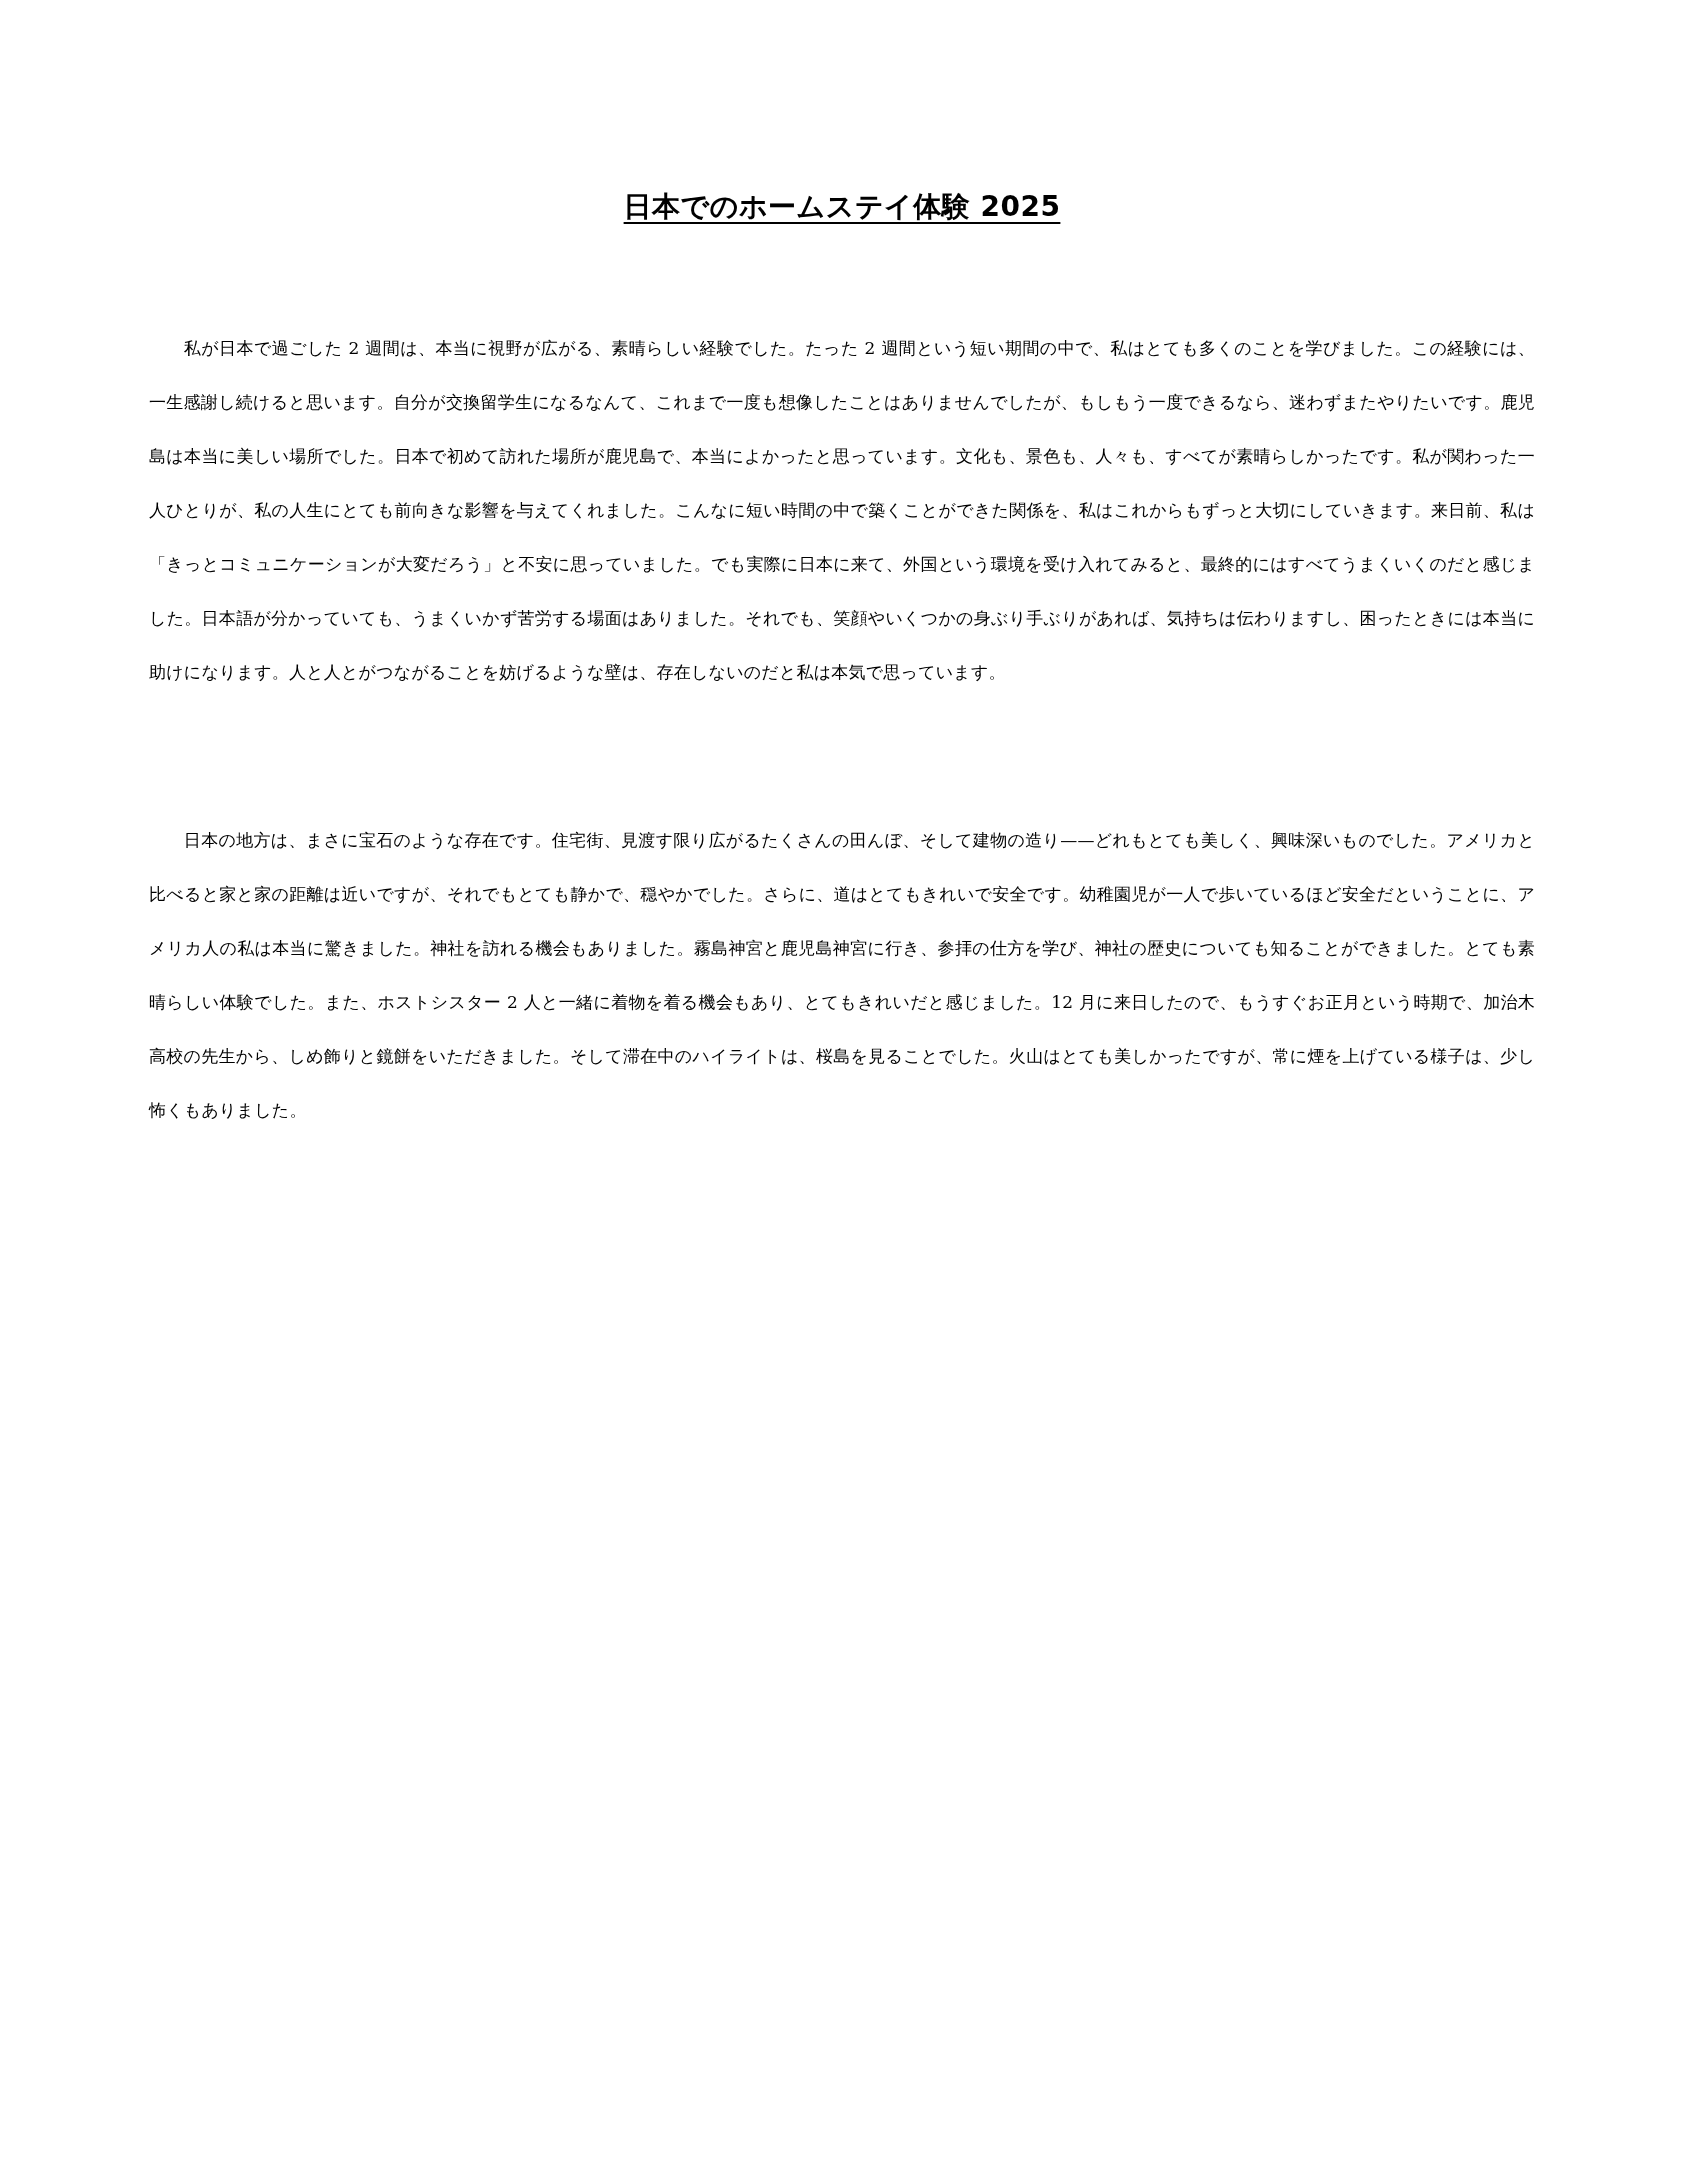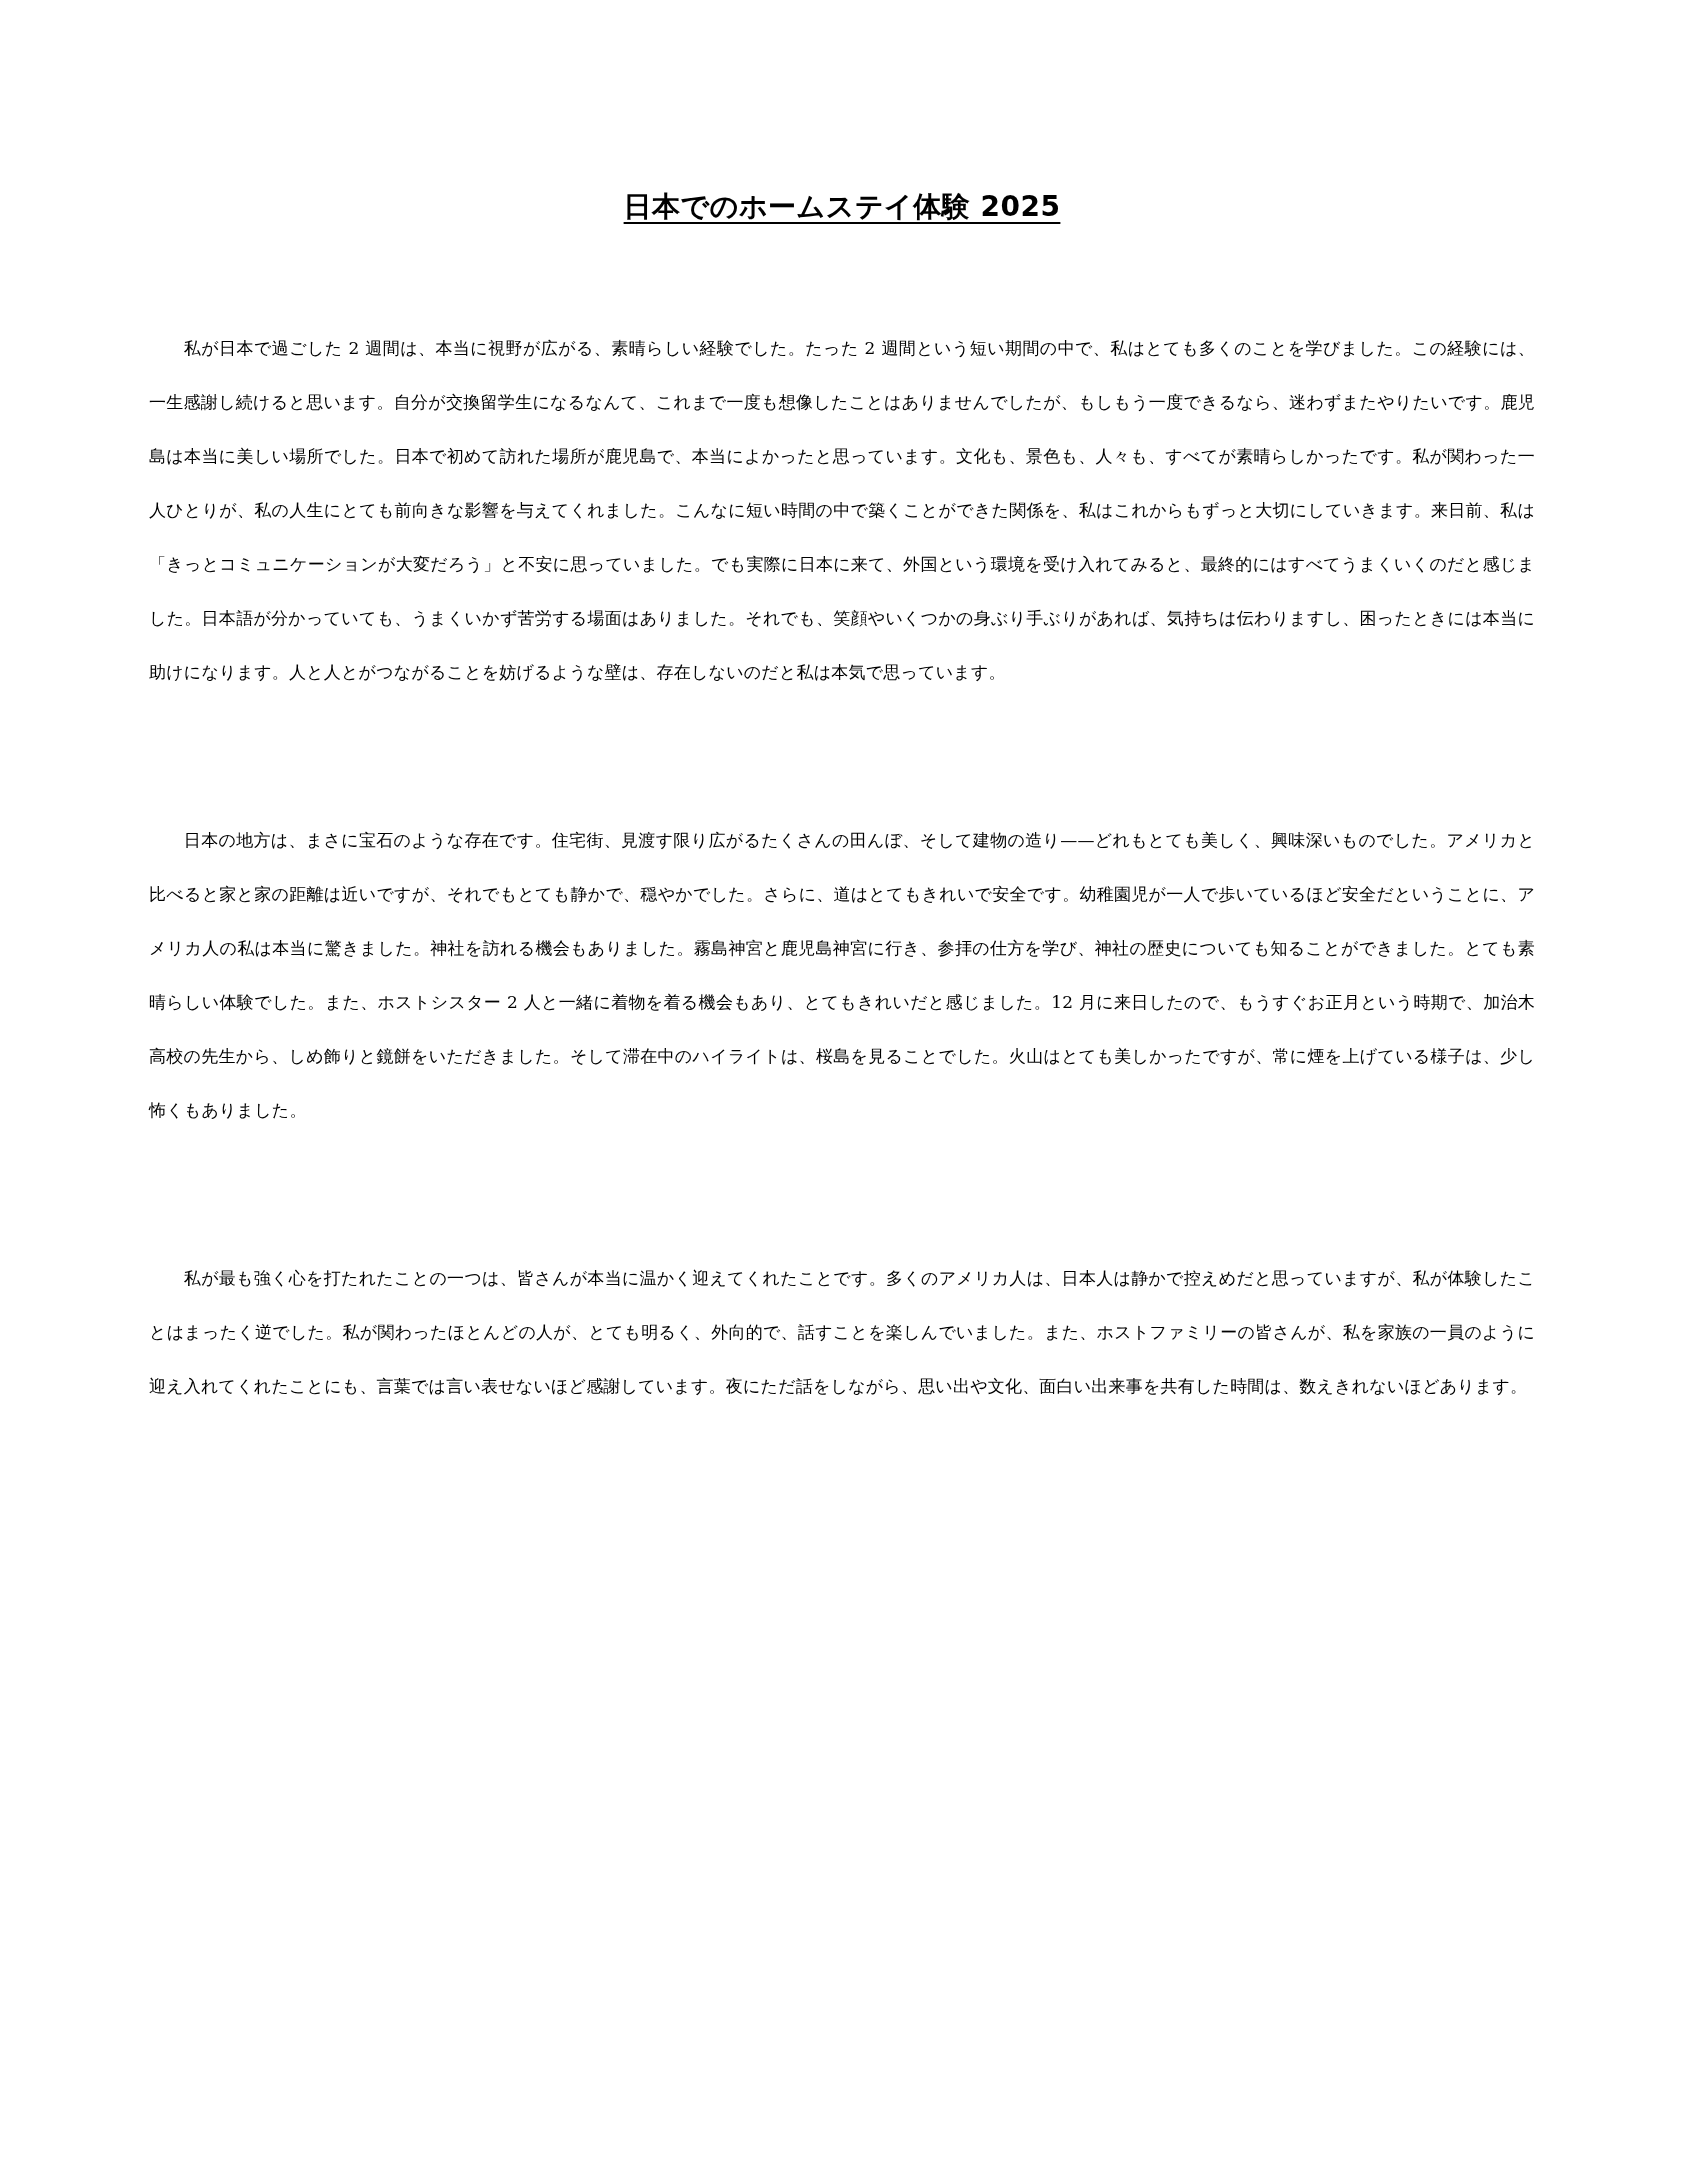--- a/index.html
+++ b/index.html
@@ -60,17 +60,16 @@
 
 <div class="page">
   <div class="doc-body">
 
     <h1 class="doc-title">日本でのホームステイ体験 2025</h1>
 
     <p class="para p1">私が日本で過ごした 2 週間は、本当に視野が広がる、素晴らしい経験でした。たった 2 週間という短い期間の中で、私はとても多くのことを学びました。この経験には、一生感謝し続けると思います。自分が交換留学生になるなんて、これまで一度も想像したことはありませんでしたが、もしもう一度できるなら、迷わずまたやりたいです。鹿児島は本当に美しい場所でした。日本で初めて訪れた場所が鹿児島で、本当によかったと思っています。文化も、景色も、人々も、すべてが素晴らしかったです。私が関わった一人ひとりが、私の人生にとても前向きな影響を与えてくれました。こんなに短い時間の中で築くことができた関係を、私はこれからもずっと大切にしていきます。来日前、私は「きっとコミュニケーションが大変だろう」と不安に思っていました。でも実際に日本に来て、外国という環境を受け入れてみると、最終的にはすべてうまくいくのだと感じました。日本語が分かっていても、うまくいかず苦労する場面はありました。それでも、笑顔やいくつかの身ぶり手ぶりがあれば、気持ちは伝わりますし、困ったときには本当に助けになります。人と人とがつながることを妨げるような壁は、存在しないのだと私は本気で思っています。</p>
 
     <p class="para p2">日本の地方は、まさに宝石のような存在です。住宅街、見渡す限り広がるたくさんの田んぼ、そして建物の造り——どれもとても美しく、興味深いものでした。アメリカと比べると家と家の距離は近いですが、それでもとても静かで、穏やかでした。さらに、道はとてもきれいで安全です。幼稚園児が一人で歩いているほど安全だということに、アメリカ人の私は本当に驚きました。神社を訪れる機会もありました。霧島神宮と鹿児島神宮に行き、参拝の仕方を学び、神社の歴史についても知ることができました。とても素晴らしい体験でした。また、ホストシスター 2 人と一緒に着物を着る機会もあり、とてもきれいだと感じました。12 月に来日したので、もうすぐお正月という時期で、加治木高校の先生から、しめ飾りと鏡餅をいただきました。そして滞在中のハイライトは、桜島を見ることでした。火山はとても美しかったですが、常に煙を上げている様子は、少し怖くもありました。</p>
 
-    <p class="para p3">私が最も強く心を打たれたことの一つは、皆さんが本当に温かく迎えてくれたことです。多くのアメリカ人は、日本人は静かで控えめだと思っていますが、私が体験したことはまったく逆でした。私が関わったほとんどの人が、とても明るく、外向的で、話すことを楽しんでいました。また、ホストファミリーの皆さんが、私を家族の一員のように迎え入れてくれたことにも、言葉では言い表せないほど感謝しています。夜にただ話をしながら、思い出や文化、面白い出来事を共有した時間は、数えきれないほどあります。</p>
 
   </div>
 </div>
 
 
 </body></html>

